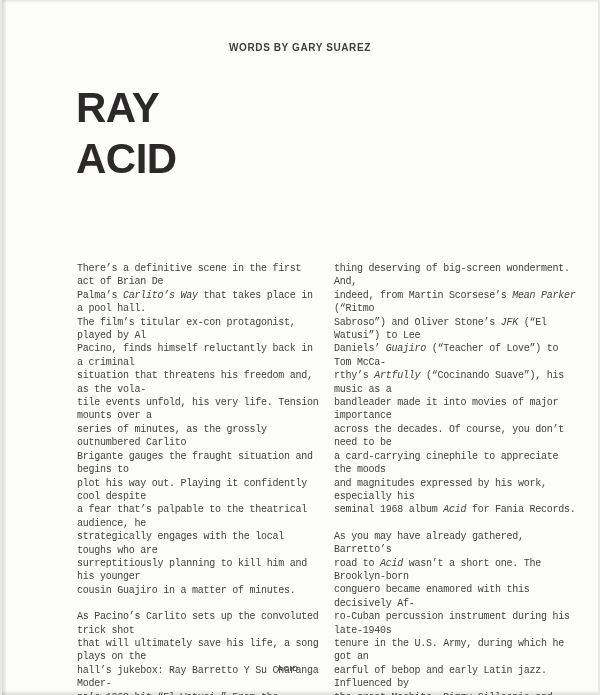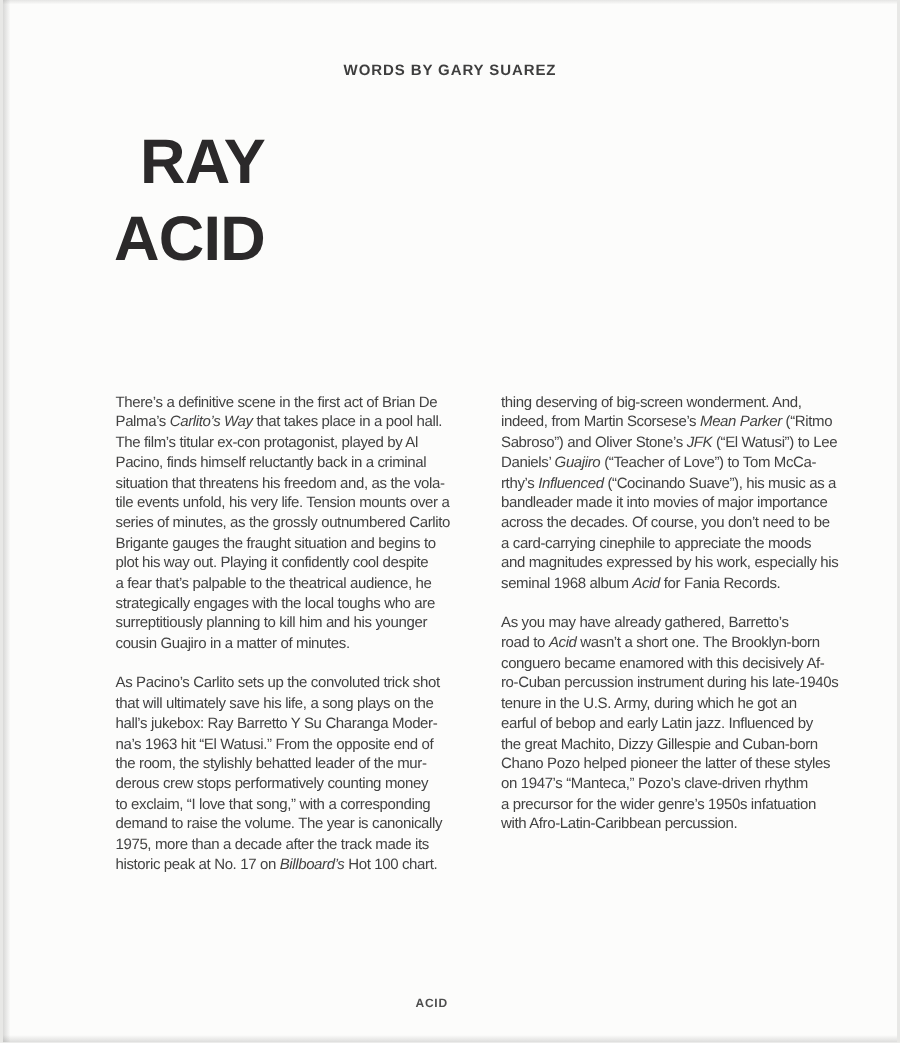--- a/index.html
+++ b/index.html
@@ -43,38 +43,38 @@
   .title {
     position: absolute;
     left: 74px;
     top: 82px;
     margin: 0;
     font-size: 42px;
     line-height: 51px;
     font-weight: 800;
     letter-spacing: -0.5px;
     color: #2b292a;
-    text-align: right;
   }
   .title span { display: block; }
 
   .col {
     position: absolute;
     top: 262px;
     width: 242px;
     font-size: 10px;
     line-height: 13.4px;
     letter-spacing: -0.25px;
     color: #424242;
   }
   .col-left  { left: 75px; }
   .col-right { left: 332px; }
   .col p {
     margin: 0 0 13px 0;
     white-space: pre-line;
+    font-family: Liberation Mono, monospace;
   }
 
   .footer-title {
     position: absolute;
     left: 275px;
     top: 664px;
     font-size: 8px;
     font-weight: 600;
     letter-spacing: 0.5px;
     color: #4e4e4e;
@@ -129,21 +129,21 @@
 demand to raise the volume. The year is canonically
 1975, more than a decade after the track made its
 historic peak at No. 17 on <i>Billboard’s</i> Hot 100 chart.</p>
   </div>
 
   <div class="col col-right">
     <p>thing deserving of big-screen wonderment. And,
 indeed, from Martin Scorsese’s <i>Mean Parker</i> (“Ritmo
 Sabroso”) and Oliver Stone’s <i>JFK</i> (“El Watusi”) to Lee
 Daniels’ <i>Guajiro</i> (“Teacher of Love”) to Tom McCa-
-rthy’s <i>Influenced</i> (“Cocinando Suave”), his music as a
+rthy’s <i>Artfully</i> (“Cocinando Suave”), his music as a
 bandleader made it into movies of major importance
 across the decades. Of course, you don’t need to be
 a card-carrying cinephile to appreciate the moods
 and magnitudes expressed by his work, especially his
 seminal 1968 album <i>Acid</i> for Fania Records.</p>
     <p>As you may have already gathered, Barretto’s
 road to <i>Acid</i> wasn’t a short one. The Brooklyn-born
 conguero became enamored with this decisively Af-
 ro-Cuban percussion instrument during his late-1940s
 tenure in the U.S. Army, during which he got an

